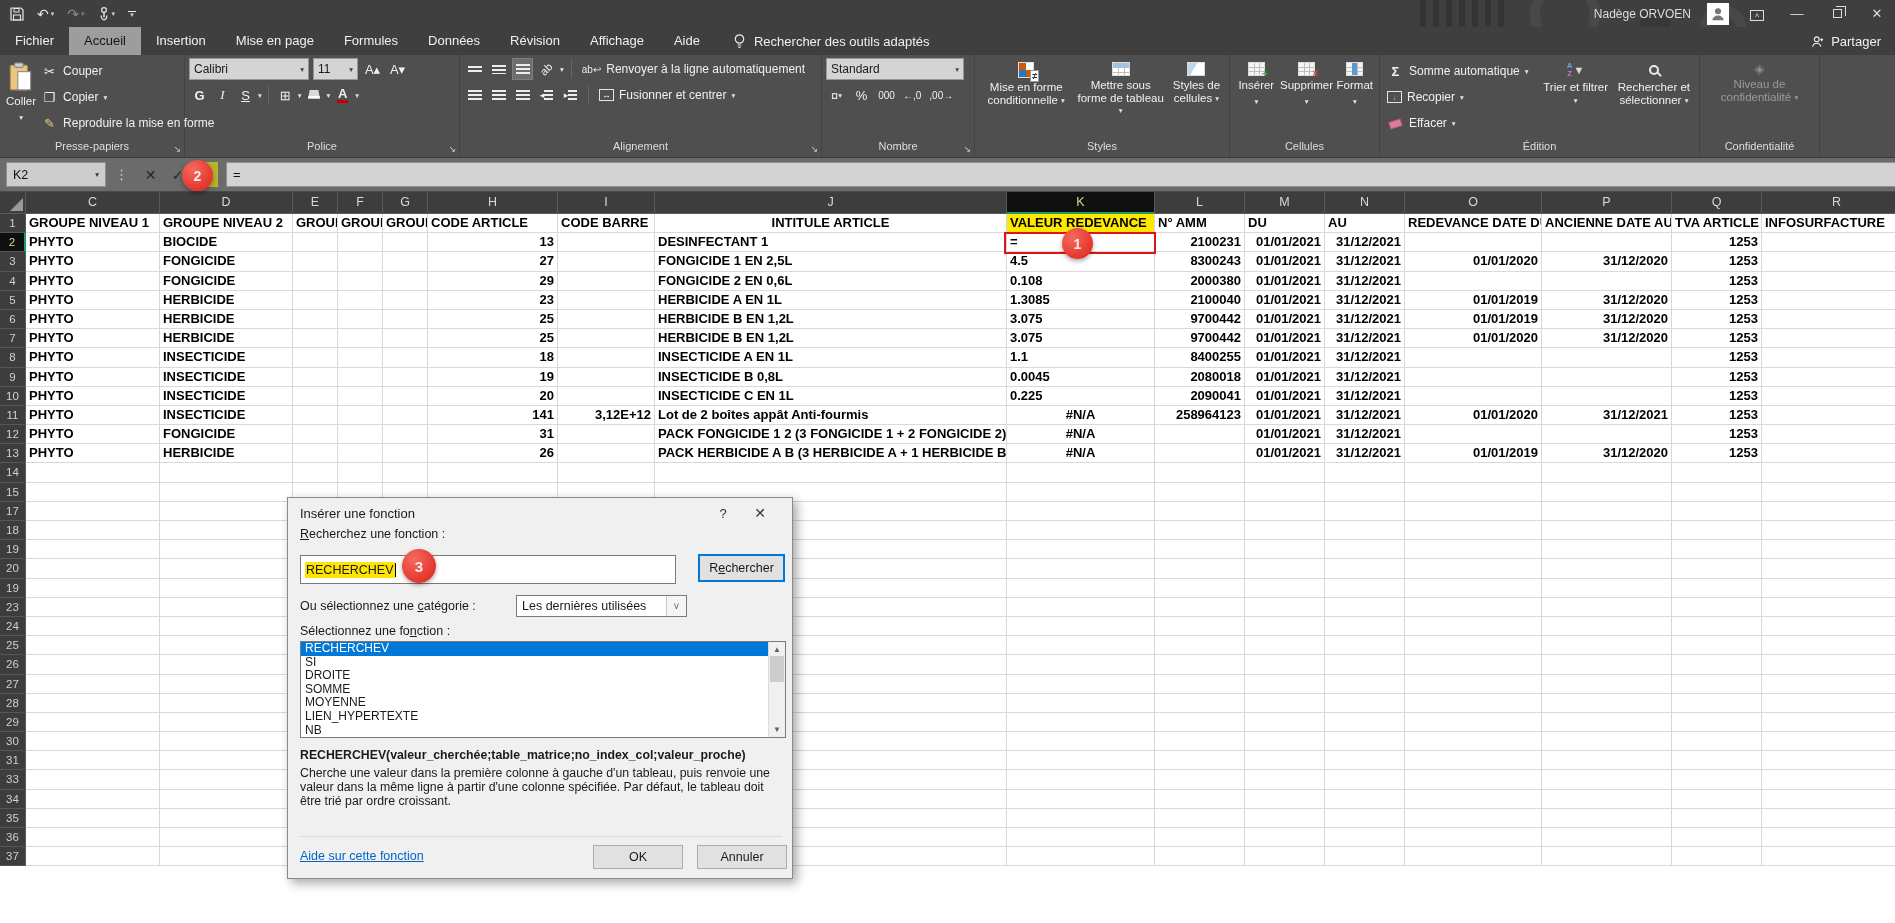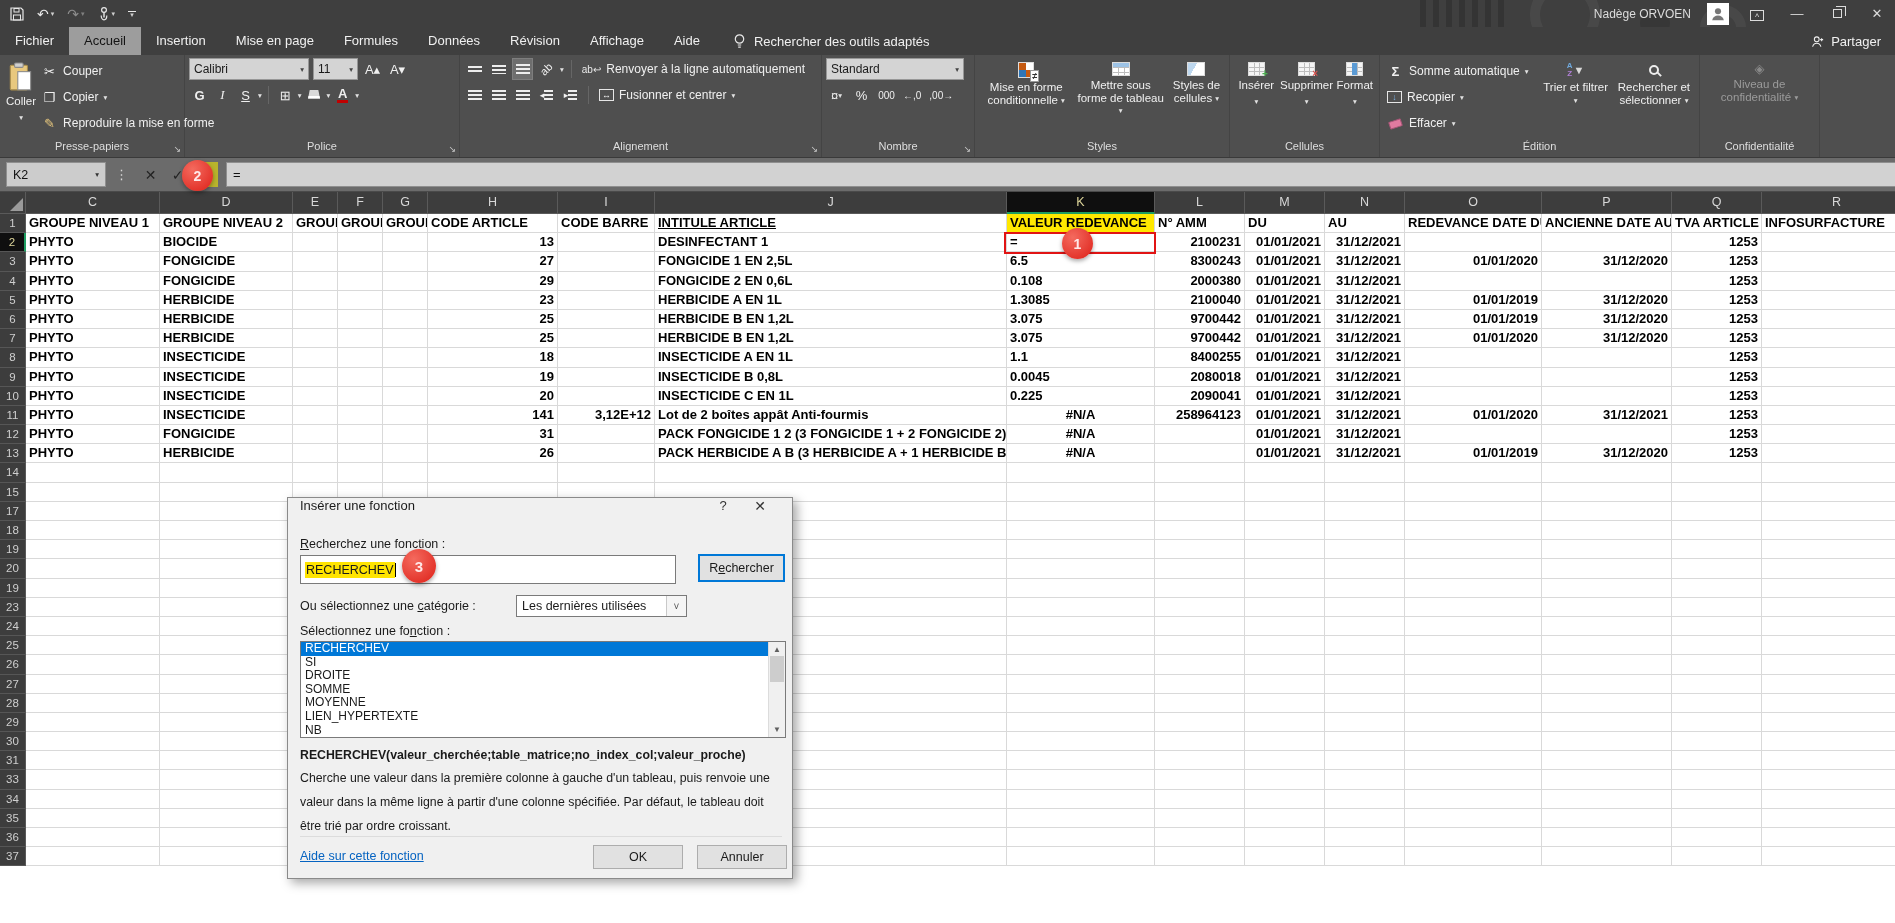--- a/index.html
+++ b/index.html
@@ -100,21 +100,21 @@
     line-height:19px;border-right:1px solid #5a5a5a;border-bottom:1px solid #565656}
   .rowhdr.sel{background:#0f0f0f;color:#ddd59a;border-right:2px solid #1e9e62}
   .cell{flex:0 0 auto;height:19.2px;line-height:18.5px;font-size:13px;font-weight:600;color:#000;
     padding:0 3px;white-space:nowrap;overflow:hidden;border-right:1px solid #d9d9d9;border-bottom:1px solid #d9d9d9}
   .cell.hdr1{font-weight:700}
   .cell.hl{background:#ffe800}
 
   
   #dialog{position:absolute;left:287px;top:497px;width:506px;height:382px;background:#f0f0f0;
     border:1px solid #8a8a8a;box-shadow:4px 4px 10px rgba(0,0,0,.35);z-index:10;color:#1a1a1a;font-size:12.5px}
-  .dlg-title{height:30px;display:flex;padding:0 12px;font-size:13px}
+  .dlg-title{height:30px;display:flex;align-items:center;padding:0 12px;font-size:13px}
   .dlg-title .hbtn{margin-left:auto;width:34px;text-align:center;color:#333;font-size:13px}
   .dlg-title .xbtn{width:40px;text-align:center;color:#333;font-size:14px}
   .dlg-label{position:absolute;left:12px}
   .u{text-decoration:underline}
   #dlg-search{position:absolute;left:12px;top:57px;width:376px;height:29px;background:#fff;border:1px solid #7a7a7a;
     display:flex;align-items:center;padding:0 4px;font-size:12.5px}
   .hlyellow{background:#ffe400;padding:1px 1px}
   .cursorbar{display:inline-block;width:1px;height:14px;background:#000;margin-left:0px;vertical-align:middle}
   #dlg-searchbtn{position:absolute;left:410px;top:56px;width:87px;height:28px;background:#e1e1e1;
     border:2px solid #0078d7;font-size:12.5px;display:flex;align-items:center;justify-content:center}
@@ -122,21 +122,21 @@
     display:flex;align-items:center;padding-left:5px}
   #dlg-cat .drop{margin-left:auto;width:20px;height:100%;background:#f5f5f5;border-left:1px solid #c9c9c9;
     display:flex;align-items:center;justify-content:center;color:#555;font-size:10px}
   #dlg-list{position:absolute;left:12px;top:143px;width:486px;height:97px;background:#fff;border:1px solid #7a7a7a;overflow:hidden}
   .fli{height:13.6px;line-height:13.6px;font-size:12px;padding-left:4px;white-space:nowrap}
   .fli.selected{background:#0078d7;color:#fff}
   .sbar{position:absolute;right:0;top:0;width:17px;height:100%;background:#f0f0f0;border-left:1px solid #dcdcdc;
     display:flex;flex-direction:column;align-items:center;justify-content:space-between;color:#606060;font-size:8px}
   .sthumb{position:absolute;right:1px;top:14px;width:14px;height:26px;background:#cdcdcd}
   .dlg-sig{position:absolute;left:12px;top:250px;width:484px;font-weight:700;font-size:12.3px}
-  .dlg-desc{position:absolute;left:12px;top:268px;width:484px;font-size:12.3px;line-height:24px}
+  .dlg-desc{position:absolute;left:12px;top:268px;width:484px;font-size:12.3px;line-height:14px}
   .dlg-sep{position:absolute;left:12px;top:338px;width:482px;border-top:1px solid #dcdcdc}
   #dlg-help{position:absolute;left:12px;top:351px;color:#0563c1;text-decoration:underline;font-size:12.5px}
   .dlg-btn{position:absolute;top:347px;width:90px;height:24px;background:#e1e1e1;border:1px solid #adadad;
     font-size:12.5px;display:flex;align-items:center;justify-content:center}
   #dlg-ok{left:305px}
   #dlg-cancel{left:409px}
 
   
   .redbox{position:absolute;left:1004px;top:232px;width:152px;height:22px;border:2px solid #e11414;z-index:8}
   .stepc{position:absolute;width:31px;height:31px;border-radius:50%;
@@ -511,21 +511,21 @@
   <div id="gridbody">
       <div class="grow">
         <div class="rowhdr">1</div>
         <div class="cell hdr1" style="width: 134px; text-align: left;">GROUPE NIVEAU 1</div>
         <div class="cell hdr1" style="width: 133px; text-align: left;">GROUPE NIVEAU 2</div>
         <div class="cell hdr1" style="width: 45px; text-align: left;">GROUP</div>
         <div class="cell hdr1" style="width: 45px; text-align: left;">GROUI</div>
         <div class="cell hdr1" style="width: 45px; text-align: left;">GROUPE</div>
         <div class="cell hdr1" style="width: 130px; text-align: left;">CODE ARTICLE</div>
         <div class="cell hdr1" style="width: 97px; text-align: left;">CODE BARRE</div>
-        <div class="cell hdr1" style="width: 352px; text-align: left; text-decoration: underline;">INTITULE ARTICLE</div>
+        <div class="cell hdr1" style="width: 352px; text-align: center;">INTITULE ARTICLE</div>
         <div class="cell hdr1 hl" style="width: 148px; text-align: left;">VALEUR REDEVANCE</div>
         <div class="cell hdr1" style="width: 90px; text-align: left;">N° AMM</div>
         <div class="cell hdr1" style="width: 80px; text-align: left;">DU</div>
         <div class="cell hdr1" style="width: 80px; text-align: left;">AU</div>
         <div class="cell hdr1" style="width: 137px; text-align: left;">REDEVANCE DATE DU</div>
         <div class="cell hdr1" style="width: 130px; text-align: left;">ANCIENNE DATE AU</div>
         <div class="cell hdr1" style="width: 90px; text-align: left;">TVA ARTICLE</div>
         <div class="cell hdr1" style="width: 150px; text-align: left;">INFOSURFACTURE</div>
       </div>
       <div class="grow">
@@ -550,21 +550,21 @@
       <div class="grow">
         <div class="rowhdr">3</div>
         <div class="cell" style="width: 134px; text-align: left;">PHYTO</div>
         <div class="cell" style="width: 133px; text-align: left;">FONGICIDE</div>
         <div class="cell" style="width: 45px; text-align: left;"></div>
         <div class="cell" style="width: 45px; text-align: left;"></div>
         <div class="cell" style="width: 45px; text-align: left;"></div>
         <div class="cell" style="width: 130px; text-align: right;">27</div>
         <div class="cell" style="width: 97px; text-align: right;"></div>
         <div class="cell" style="width: 352px; text-align: left;">FONGICIDE 1 EN 2,5L</div>
-        <div class="cell" style="width: 148px; text-align: left;">6.5</div>
+        <div class="cell" style="width: 148px; text-align: left;">4.5</div>
         <div class="cell" style="width: 90px; text-align: right;">8300243</div>
         <div class="cell" style="width: 80px; text-align: right;">01/01/2021</div>
         <div class="cell" style="width: 80px; text-align: right;">31/12/2021</div>
         <div class="cell" style="width: 137px; text-align: right;">01/01/2020</div>
         <div class="cell" style="width: 130px; text-align: right;">31/12/2020</div>
         <div class="cell" style="width: 90px; text-align: right;">1253</div>
         <div class="cell" style="width: 150px; text-align: right;">0</div>
       </div>
       <div class="grow">
         <div class="rowhdr">4</div>
@@ -1157,21 +1157,21 @@
       </div>
     </div>
 </div>
 
 <div id="dialog">
   <div class="dlg-title">
     <span>Insérer une fonction</span>
     <span class="hbtn">?</span>
     <span class="xbtn">✕</span>
   </div>
-  <div class="dlg-label" style="top:39px"><span class="u">R</span><span>echerchez une fonction :</span></div>
+  <div class="dlg-label" style="top:29px"><span class="u">R</span><span>echerchez une fonction :</span></div>
   <div id="dlg-search">
     <span class="hlyellow">RECHERCHEV</span>
       <span class="cursorbar"></span>
   </div>
   <div id="dlg-searchbtn">
       <span><span>R</span><span class="u">e</span><span>chercher</span></span>
     </div>
   <div class="dlg-label" style="top:101px"><span>Ou sélectionnez une </span><span class="u">c</span><span>atégorie :</span></div>
   <div id="dlg-cat">
     <span>Les dernières utilisées</span>

